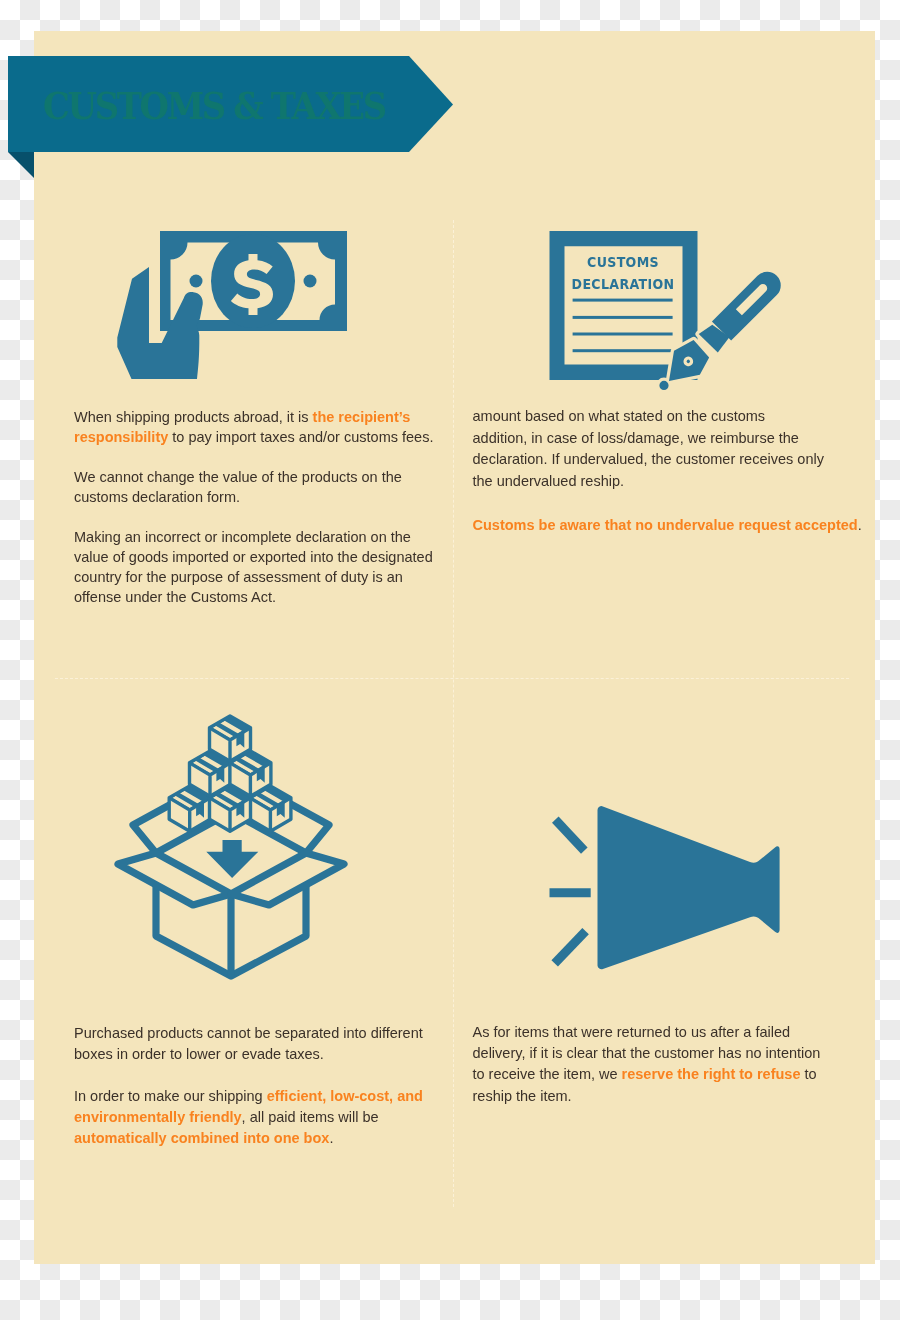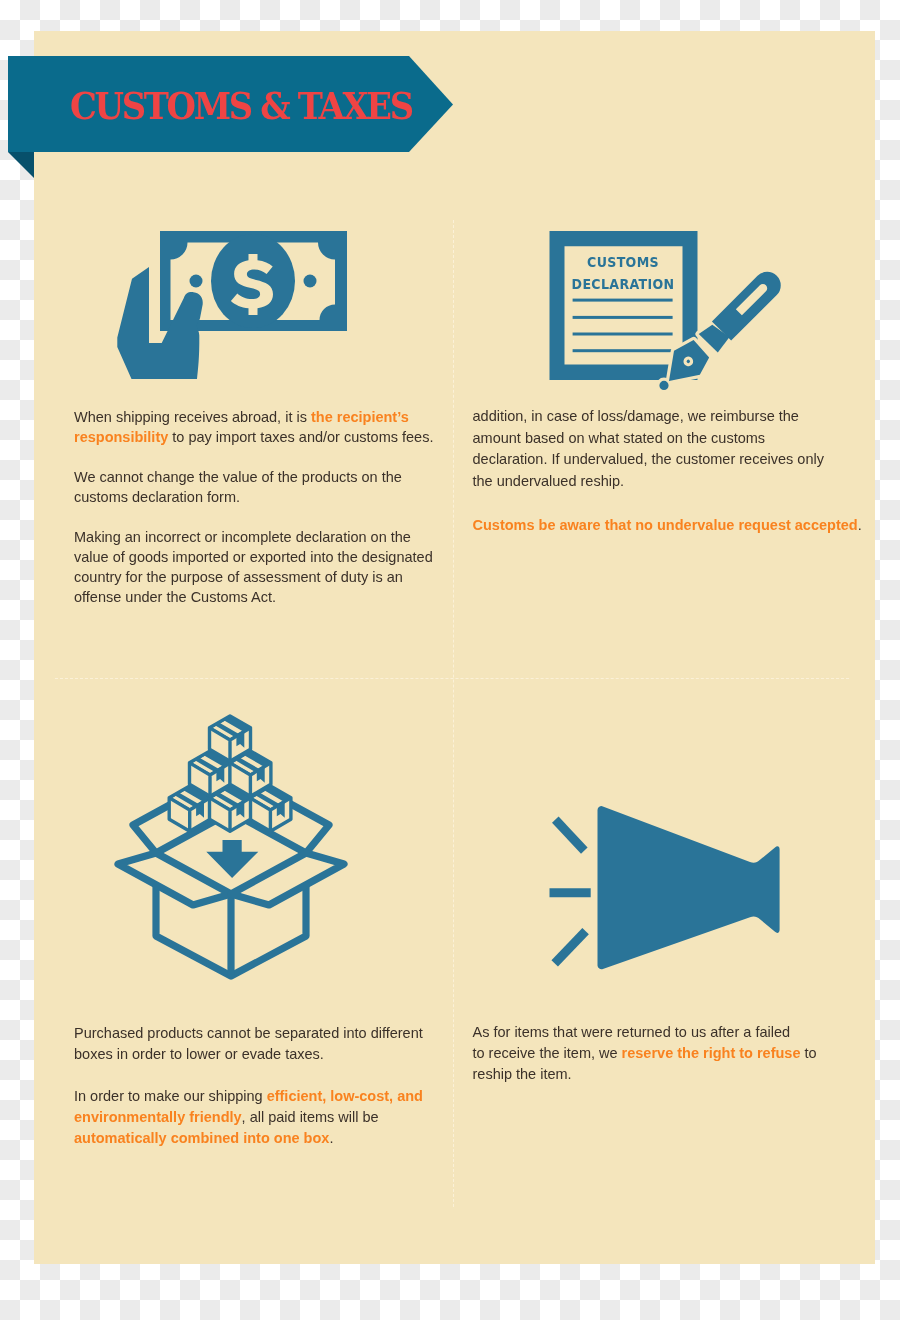--- a/index.html
+++ b/index.html
@@ -10,22 +10,22 @@
       linear-gradient(45deg,#ebebeb 25%,transparent 25%,transparent 75%,#ebebeb 75%,#ebebeb),
       linear-gradient(45deg,#ebebeb 25%,transparent 25%,transparent 75%,#ebebeb 75%,#ebebeb);
     background-size:40px 40px;
     background-position:0 0,20px 20px;
     font-family:"Liberation Sans",sans-serif;
     -webkit-font-smoothing:antialiased;}
   #poster{position:absolute;left:34px;top:31px;width:841px;height:1233px;background:#f4e5bc;}
   #banner{position:absolute;left:8px;top:56px;width:445px;height:122px;}
   #banner .ttl{position:absolute;left:0;top:0;width:445px;height:102px;
       display:flex;align-items:center;}
-  #banner h1{margin:0;padding:0 0 0 62px;font-family:"DejaVu Serif Condensed","DejaVu Serif",serif;font-weight:bold;
-      font-size:37.5px;letter-spacing:-2.3px;color:#ef4444;line-height:1;white-space:nowrap;}
+  #banner h1{margin:0;padding:0 0 0 35px;font-family:"DejaVu Serif Condensed","DejaVu Serif",serif;font-weight:bold;
+      font-size:37.5px;letter-spacing:-2.3px;color:#0f766e;line-height:1;white-space:nowrap;}
   .grid{position:absolute;left:34px;top:31px;width:841px;height:1233px;}
   .vline{position:absolute;left:419.2px;top:189px;width:0;height:987px;
       border-left:1.4px dashed #fbf1d8;}
   .hline{position:absolute;left:21px;top:647px;width:794px;height:0;
       border-top:1.4px dashed #fbf1d8;}
   .ptext{color:#3b3129;font-size:14.5px;line-height:19.8px;}
   .ptext p{margin:0 0 19px 0;}
   [data-paras="0"] p{margin-bottom:20.34px;}
   [data-paras="1"] p{margin-bottom:22.87px;}
   [data-paras="2"] p{margin-bottom:22px;}
@@ -51,38 +51,38 @@
     </div>
 </div>
 
 <div class="grid">
   <div class="vline"></div>
   <div class="hline"></div>
 </div>
 
 <div class="ptext" data-paras="0" style="position:absolute;left:74px;top:408.1px;line-height:19.85px;">
     <p>
-      <span class="ln"><span>When shipping receives abroad, it is </span><span class="hl">the recipient’s</span></span>
+      <span class="ln"><span>When shipping products abroad, it is </span><span class="hl">the recipient’s</span></span>
       <span class="ln"><span class="hl">responsibility</span><span> to pay import taxes and/or customs fees.</span></span>
     </p>
     <p>
       <span class="ln"><span>We cannot change the value of the products on the</span></span>
       <span class="ln"><span>customs declaration form.</span></span>
     </p>
     <p>
       <span class="ln"><span>Making an incorrect or incomplete declaration on the</span></span>
       <span class="ln"><span>value of goods imported or exported into the designated</span></span>
       <span class="ln"><span>country for the purpose of assessment of duty is an</span></span>
       <span class="ln"><span>offense under the Customs Act.</span></span>
     </p>
   </div>
 <div class="ptext" data-paras="1" style="position:absolute;left:472.5px;top:406.4px;line-height:21.45px;">
     <p>
+      <span class="ln"><span>amount based on what stated on the customs</span></span>
       <span class="ln"><span>addition, in case of loss/damage, we reimburse the</span></span>
-      <span class="ln"><span>amount based on what stated on the customs</span></span>
       <span class="ln"><span>declaration. If undervalued, the customer receives only</span></span>
       <span class="ln"><span>the undervalued reship.</span></span>
     </p>
     <p>
       <span class="ln"><span class="hl">Customs be aware that no undervalue request accepted</span><span>.</span></span>
     </p>
   </div>
 <div class="ptext" data-paras="2" style="position:absolute;left:74px;top:1022.8px;line-height:20.74px;">
     <p>
       <span class="ln"><span>Purchased products cannot be separated into different</span></span>
@@ -90,20 +90,21 @@
     </p>
     <p>
       <span class="ln"><span>In order to make our shipping </span><span class="hl">efficient, low-cost, and</span></span>
       <span class="ln"><span class="hl">environmentally friendly</span><span>, all paid items will be</span></span>
       <span class="ln"><span class="hl">automatically combined into one box</span><span>.</span></span>
     </p>
   </div>
 <div class="ptext" data-paras="3" style="position:absolute;left:472.5px;top:1021.8px;line-height:21.28px;">
     <p>
       <span class="ln"><span>As for items that were returned to us after a failed</span></span>
+      <span class="ln"><span>delivery, if it is clear that the customer has no intention</span></span>
       <span class="ln"><span>to receive the item, we </span><span class="hl">reserve the right to refuse</span><span> to</span></span>
       <span class="ln"><span>reship the item.</span></span>
     </p>
   </div>
 
 <svg class="icon" style="left:112px;top:228px;" width="245" height="158" viewBox="0 0 245 158">
   <path fill="#2a7498" fill-rule="evenodd" d="M48,3 H235 V103 H48 Z
        M58.5,31.5 A17,17 0 0 0 75.5,14.5 H206 A17,17 0 0 0 223,31.5 V76.5 A15.5,15.5 0 0 0 207.5,92 H58.5 Z"></path>
   <ellipse cx="141" cy="53" rx="42" ry="47" fill="#2a7498"></ellipse>
   <circle cx="84" cy="53" r="6.5" fill="#2a7498"></circle>

